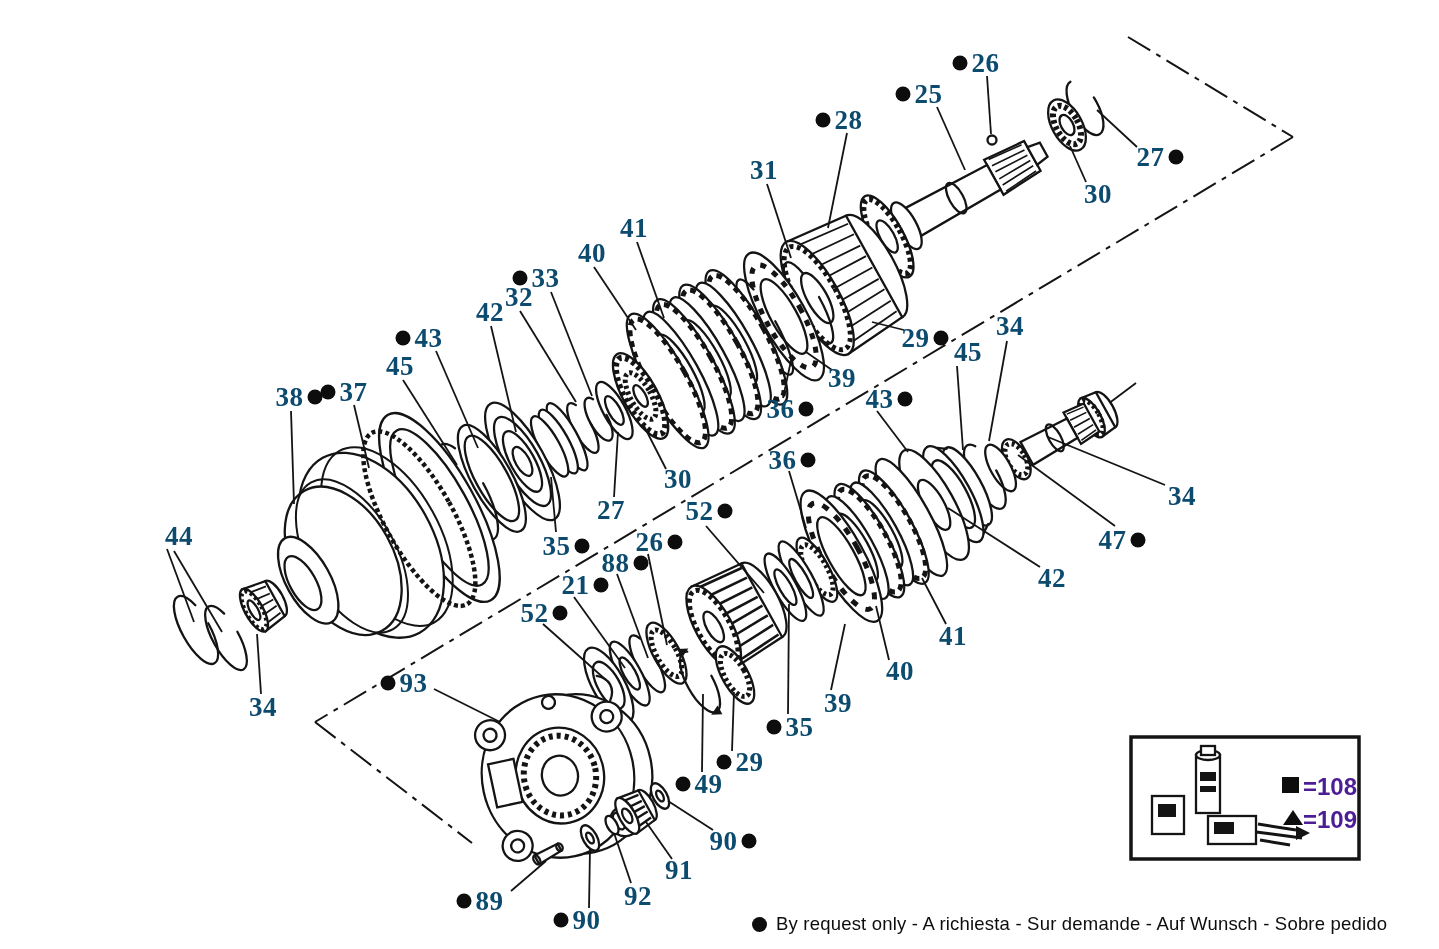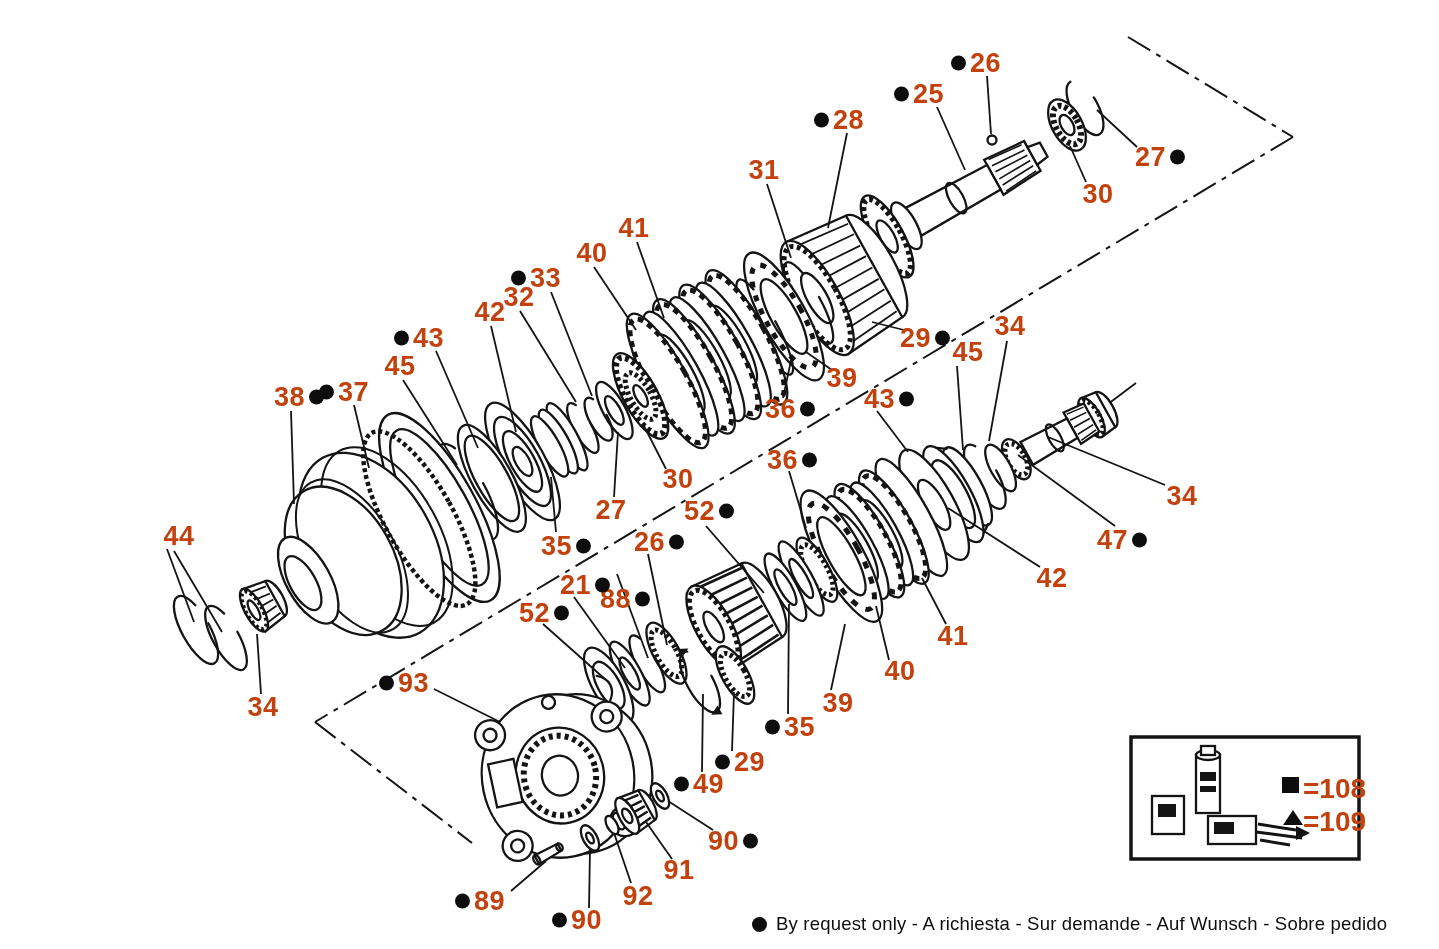--- a/index.html
+++ b/index.html
@@ -6,26 +6,26 @@
   #stage{position:relative;width:1439px;height:949px;background:#ffffff;overflow:hidden;
          font-family:"Liberation Sans", sans-serif;}
   #art{position:absolute;left:0;top:0;}
   .s{stroke:#141414;stroke-width:2.3;fill:none;stroke-linecap:round;}
   .w{stroke:#141414;stroke-width:2.3;fill:#ffffff;}
   .t{stroke:#141414;fill:none;}
   .ld{stroke:#141414;stroke-width:1.8;}
   .dd{stroke:#141414;stroke-width:2;fill:none;stroke-dasharray:26 7 5 7;}
   #overlay{position:absolute;left:0;top:0;width:100%;height:100%;pointer-events:none;}
   .callout{position:absolute;display:flex;align-items:center;gap:4px;transform:translate(-50%,-50%);
-           color:#c2410c;white-space:nowrap;}
+           color:#0c4a6e;white-space:nowrap;font-family:Liberation Serif, serif;}
   .callout .num{font-size:27px;font-weight:bold;line-height:1;letter-spacing:0.5px;}
   .dot{width:15px;height:15px;border-radius:50%;background:#0d0d0d;display:inline-block;flex:0 0 auto;}
   #footer-note{position:absolute;left:752px;top:913px;display:flex;align-items:center;gap:9px;color:#0d0d0d;}
   #footer-note .txt{font-size:18.5px;font-weight:normal;letter-spacing:0.2px;}
-  .legend-text{position:absolute;font-size:28px;font-weight:bold;color:#c2410c;line-height:1;}
+  .legend-text{position:absolute;font-size:24px;font-weight:bold;color:#4c1d95;line-height:1;}
   .sym-square{position:absolute;width:17px;height:16px;background:#0d0d0d;}
   .sym-triangle{position:absolute;width:0;height:0;border-left:10px solid transparent;
                 border-right:10px solid transparent;border-bottom:15px solid #0d0d0d;}
 </style>
 </head>
 <body>
 
 <div id="stage">
 
 <svg id="art" width="1439" height="949" viewBox="0 0 1439 949">
@@ -482,21 +482,21 @@
         <span class="num">35</span>
       </div>
       <div class="callout" style="left: 709px; top: 511px;">
         <span class="num">52</span>
         <span class="dot"></span>
       </div>
       <div class="callout" style="left: 659px; top: 542px;">
         <span class="num">26</span>
         <span class="dot"></span>
       </div>
-      <div class="callout" style="left: 625px; top: 563px; margin-top: 36px;">
+      <div class="callout" style="left: 625px; top: 563px;">
         <span class="num">88</span>
         <span class="dot"></span>
       </div>
       <div class="callout" style="left: 585px; top: 585px;">
         <span class="num">21</span>
         <span class="dot"></span>
       </div>
       <div class="callout" style="left: 544px; top: 613px;">
         <span class="num">52</span>
         <span class="dot"></span>

